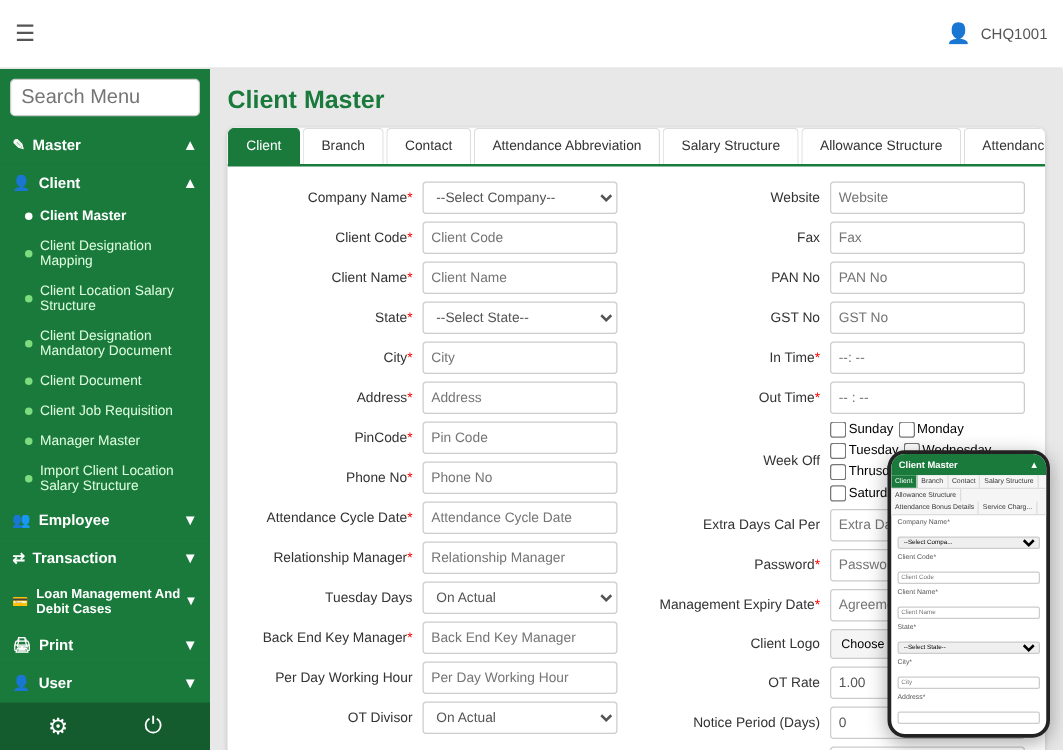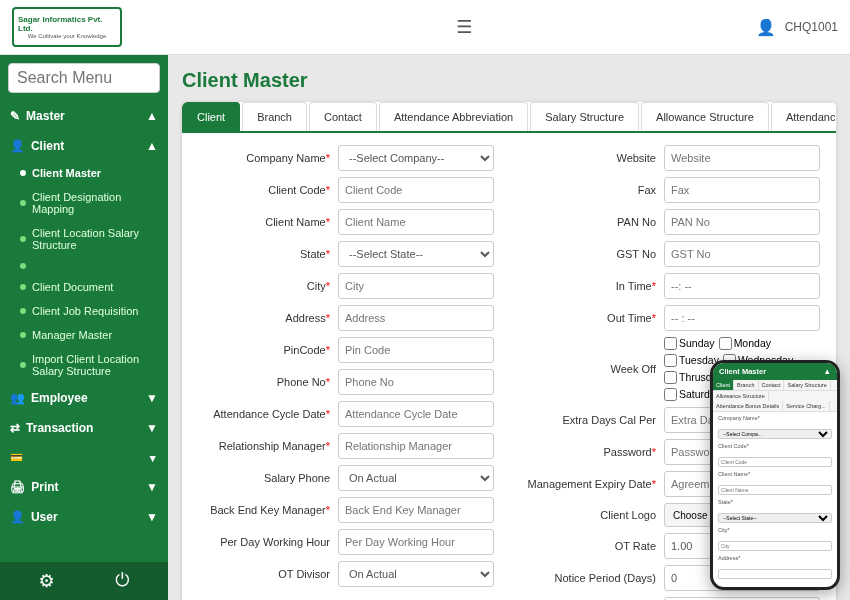--- a/index.html
+++ b/index.html
@@ -259,26 +259,20 @@
       height: 10px;
       border: 1px solid #ccc;
       border-radius: 2px;
       font-size: 5px;
     }
   </style>
 </head>
 <body>
 
 <div class="top-bar">
-  <div class="logo-area">
-    <div class="logo-box">
-      <span class="logo-title">Sagar Informatics Pvt. Ltd.</span>
-      <span class="logo-subtitle">We Cultivate your Knowledge</span>
-    </div>
-  </div>
   <span class="hamburger">☰</span>
   <div class="top-right">
     <span class="user-icon">👤</span>
     <span>CHQ1001</span>
   </div>
 </div>
 
 <div class="sidebar">
   <div class="sidebar-search">
     <input type="text" placeholder="Search Menu" style="">
@@ -309,20 +303,21 @@
     <div class="sidebar-item">
       <span class="dot"></span>
       <span>Client Designation Mapping</span>
     </div>
     <div class="sidebar-item">
       <span class="dot"></span>
       <span>Client Location Salary Structure</span>
     </div>
     <div class="sidebar-item">
       <span class="dot"></span>
+      <span>Client Designation Mandatory Document</span>
     </div>
     <div class="sidebar-item">
       <span class="dot"></span>
       <span>Client Document</span>
     </div>
     <div class="sidebar-item">
       <span class="dot"></span>
       <span>Client Job Requisition</span>
     </div>
     <div class="sidebar-item">
@@ -350,20 +345,21 @@
         <span>⇄</span>
         <span>Transaction</span>
       </span>
       <span>▼</span>
     </div>
   </div>
   <div class="sidebar-section">
     <div class="sidebar-section-header" style="font-size:10.5px;">
       <span style="display:flex;align-items:center;gap:6px;">
         <span>💳</span>
+        <span>Loan Management And Debit Cases</span>
       </span>
       <span>▼</span>
     </div>
   </div>
   <div class="sidebar-section">
     <div class="sidebar-section-header">
       <span style="display:flex;align-items:center;gap:6px;">
         <span>🖨</span>
         <span>Print</span>
       </span>
@@ -443,21 +439,21 @@
         </div>
         <div class="form-row">
           <span class="form-label required">Attendance Cycle Date</span>
           <input type="text" class="form-control" placeholder="Attendance Cycle Date" style="">
         </div>
         <div class="form-row">
           <span class="form-label required">Relationship Manager</span>
           <input type="text" class="form-control" placeholder="Relationship Manager" style="">
         </div>
         <div class="form-row">
-          <span class="form-label">Salary Phone</span>
+          <span class="form-label">Tuesday Days</span>
           <select class="form-control">
             <option>On Actual</option>
           </select>
         </div>
         <div class="form-row">
           <span class="form-label required">Back End Key Manager</span>
           <input type="text" class="form-control" placeholder="Back End Key Manager" style="">
         </div>
         <div class="form-row">
           <span class="form-label">Per Day Working Hour</span>

